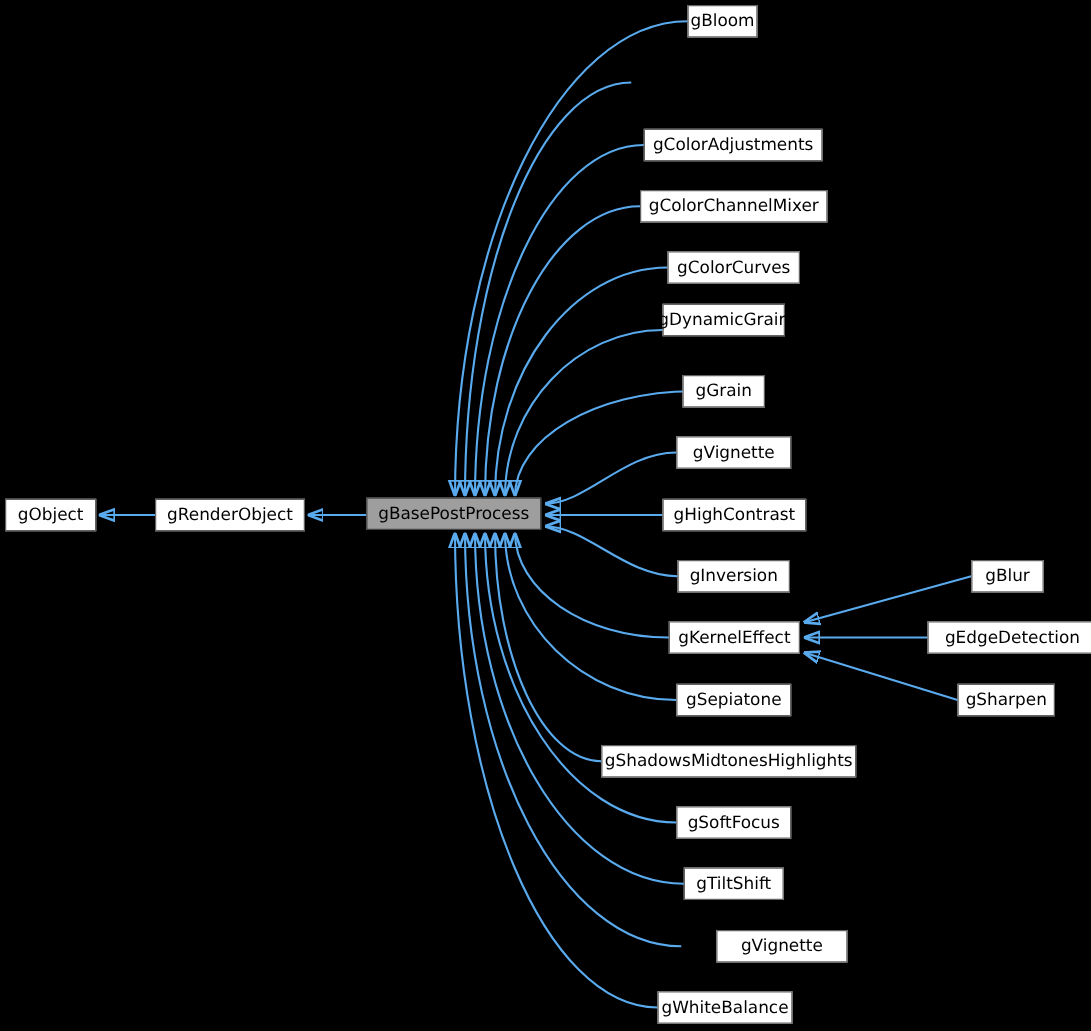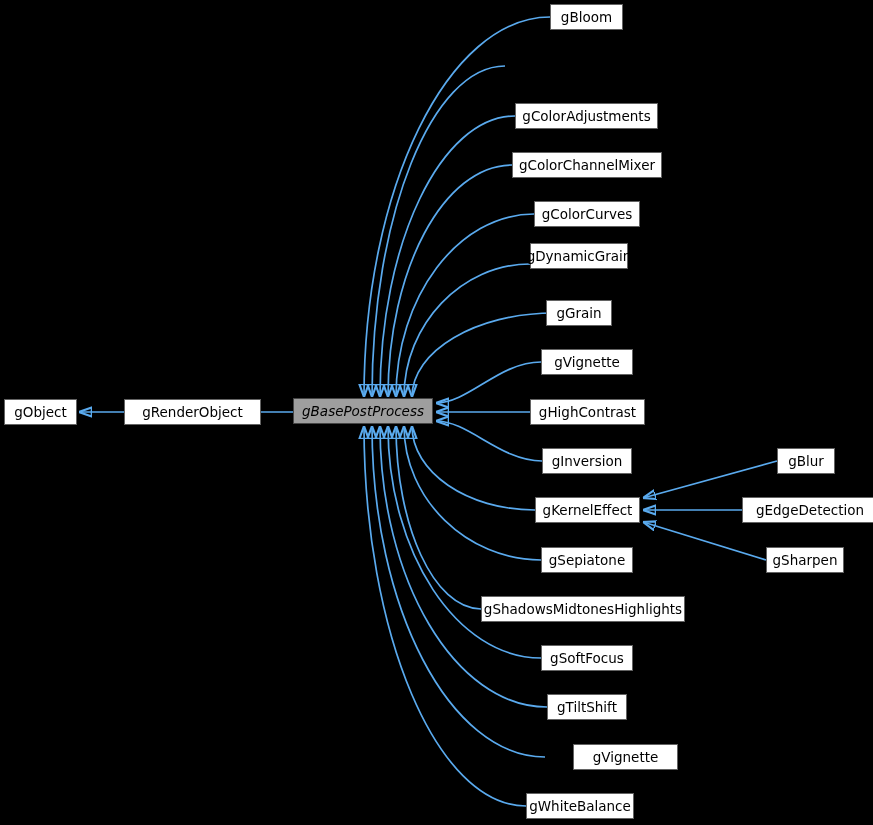--- a/index.html
+++ b/index.html
@@ -42,21 +42,20 @@
     align-items:center;
     justify-content:center;
     white-space:nowrap;
     font-size:13.5px;
     color:var(--node-text);
     cursor:pointer;
   }
   .node.selected{
     background:var(--selected-fill);
     border-color:var(--selected-border);
-    font-style:italic;
   }
 </style>
 </head>
 <body>
 
 <div class="canvas">
 
   <svg class="edges" width="873" height="825" viewBox="0 0 873 825">
     <defs>
       <marker id="arrow" viewBox="0 0 10 10" refX="10" refY="5" markerWidth="7.5" markerHeight="7.5" orient="auto">
@@ -86,28 +85,28 @@
     <path d="M526,806 C437,806 364,634 364,426" marker-end="url(#arrow)"></path>
 
     <path d="M777,461 L643,498" marker-end="url(#arrow)"></path>
     <path d="M742,510 L643,510" marker-end="url(#arrow)"></path>
     <path d="M766,560 L643,522" marker-end="url(#arrow)"></path>
   </svg>
 
   <div class="node" style="left:4px;top:399px;width:73px">
     <span>gObject</span>
   </div>
-  <div class="node" style="left:124px;top:399px;width:137px">
+  <div class="node" style="left:124px;top:399px;width:120px">
     <span>gRenderObject</span>
   </div>
   <div class="node selected" style="left:293px;top:398px;width:140px">
     <span>gBasePostProcess</span>
   </div>
 
-  <div class="node" style="left:550px;top:4px;width:73px">
+  <div class="node" style="left:550px;top:4px;width:56px">
     <span>gBloom</span>
   </div>
   <div class="node" style="left:515px;top:103px;width:143px">
     <span>gColorAdjustments</span>
   </div>
   <div class="node" style="left:512px;top:152px;width:150px">
     <span>gColorChannelMixer</span>
   </div>
   <div class="node" style="left:534px;top:201px;width:106px">
     <span>gColorCurves</span>

